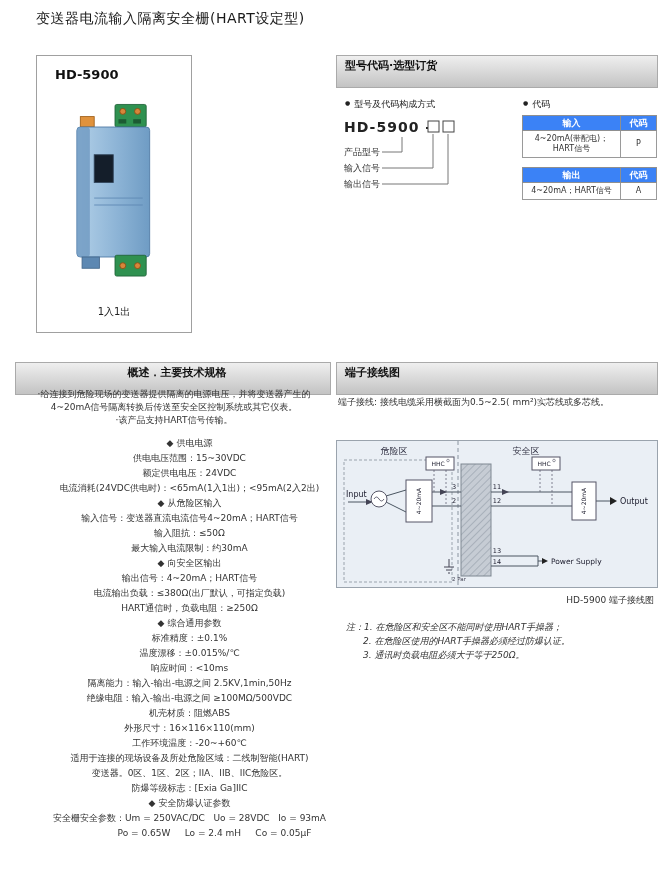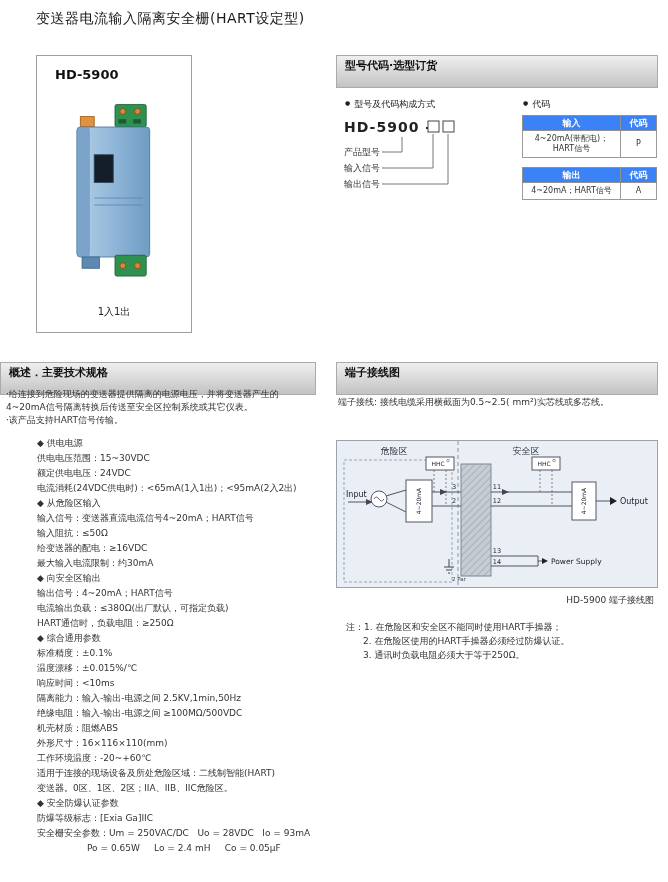--- a/index.html
+++ b/index.html
@@ -46,34 +46,34 @@
     border:1px solid #8f8f8f; height:15px; text-align:center;
   }
   .code-table td {
     background:#fff; color:#333; font-size:8px; line-height:10px;
     border:1px solid #9a9a9a; text-align:center; padding:3px 1px;
   }
   .col-signal { width:98px; }
   .col-code { width:36px; }
 
   
-  .overview { position:absolute; left:0; top:362px; width:316px; height:516px; }
+  .overview { position:absolute; left:15px; top:362px; width:316px; height:516px;text-align:center; }
   .ov-content { position:absolute; left:6px; top:26px; width:306px; }
   .intro { font-size:9px; line-height:13px; color:#333; }
   .spec-list { margin-top:9px; }
   .spec-line { font-size:9px; line-height:15px; color:#333; white-space:pre;margin-left:31px; }
   .spec-line.indent { padding-left:50px; }
 
   
   .wiring { position:absolute; left:336px; top:362px; width:322px; height:516px; }
   .cable-note { position:absolute; left:2px; top:34px; font-size:9px; color:#333; white-space:nowrap; }
   .diagram-svg { position:absolute; left:0; top:78px; }
   .diagram-caption { position:absolute; right:4px; top:232px; font-size:9px; color:#333; }
   .notes { position:absolute; left:10px; top:258px; }
-  .note-line { font-size:9px; line-height:14px; color:#333; white-space:pre; }
+  .note-line { font-size:9px; line-height:14px; color:#333; white-space:pre;font-style:italic; }
   .note-line.indent { padding-left:17px; }
 
   svg text { font-family:"DejaVu Sans","Liberation Sans",sans-serif; }
 </style>
 </head>
 <body>
 
 <div>
 
   <div class="page-title">变送器电流输入隔离安全栅(HART设定型)</div>
@@ -172,39 +172,38 @@
       <p class="intro">·该产品支持HART信号传输。</p>
       <div class="spec-list">
 
       <div class="spec-line">◆ 供电电源</div>
           <div class="spec-line">供电电压范围：15~30VDC</div>
           <div class="spec-line">额定供电电压：24VDC</div>
           <div class="spec-line">电流消耗(24VDC供电时)：&lt;65mA(1入1出)；&lt;95mA(2入2出)</div>
           <div class="spec-line">◆ 从危险区输入</div>
           <div class="spec-line">输入信号：变送器直流电流信号4~20mA；HART信号</div>
           <div class="spec-line">输入阻抗：≤50Ω</div>
-          <div class="spec-line">给变送器的配电：≥16VDC</div>
           <div class="spec-line">最大输入电流限制：约30mA</div>
           <div class="spec-line">◆ 向安全区输出</div>
           <div class="spec-line">输出信号：4~20mA；HART信号</div>
           <div class="spec-line">电流输出负载：≤380Ω(出厂默认，可指定负载)</div>
           <div class="spec-line">HART通信时，负载电阻：≥250Ω</div>
           <div class="spec-line">◆ 综合通用参数</div>
           <div class="spec-line">标准精度：±0.1%</div>
           <div class="spec-line">温度漂移：±0.015%/℃</div>
           <div class="spec-line">响应时间：&lt;10ms</div>
           <div class="spec-line">隔离能力：输入-输出-电源之间 2.5KV,1min,50Hz</div>
           <div class="spec-line">绝缘电阻：输入-输出-电源之间 ≥100MΩ/500VDC</div>
           <div class="spec-line">机壳材质：阻燃ABS</div>
           <div class="spec-line">外形尺寸：16×116×110(mm)</div>
           <div class="spec-line">工作环境温度：-20~+60℃</div>
           <div class="spec-line">适用于连接的现场设备及所处危险区域：二线制智能(HART)</div>
           <div class="spec-line">变送器。0区、1区、2区；IIA、IIB、IIC危险区。</div>
+          <div class="spec-line">防爆等级标志：[Exia Ga]IIC</div>
           <div class="spec-line">◆ 安全防爆认证参数</div>
-          <div class="spec-line">防爆等级标志：[Exia Ga]IIC</div>
           <div class="spec-line">安全栅安全参数：Um = 250VAC/DC   Uo = 28VDC   Io = 93mA</div>
           <div class="spec-line indent">Po = 0.65W     Lo = 2.4 mH     Co = 0.05μF</div>
         </div>
     </div>
   </div>
 
   <div class="wiring">
     <div class="sec-header">端子接线图</div>
     <p class="cable-note">端子接线: 接线电缆采用横截面为0.5~2.5( mm²)实芯线或多芯线。</p>
 

